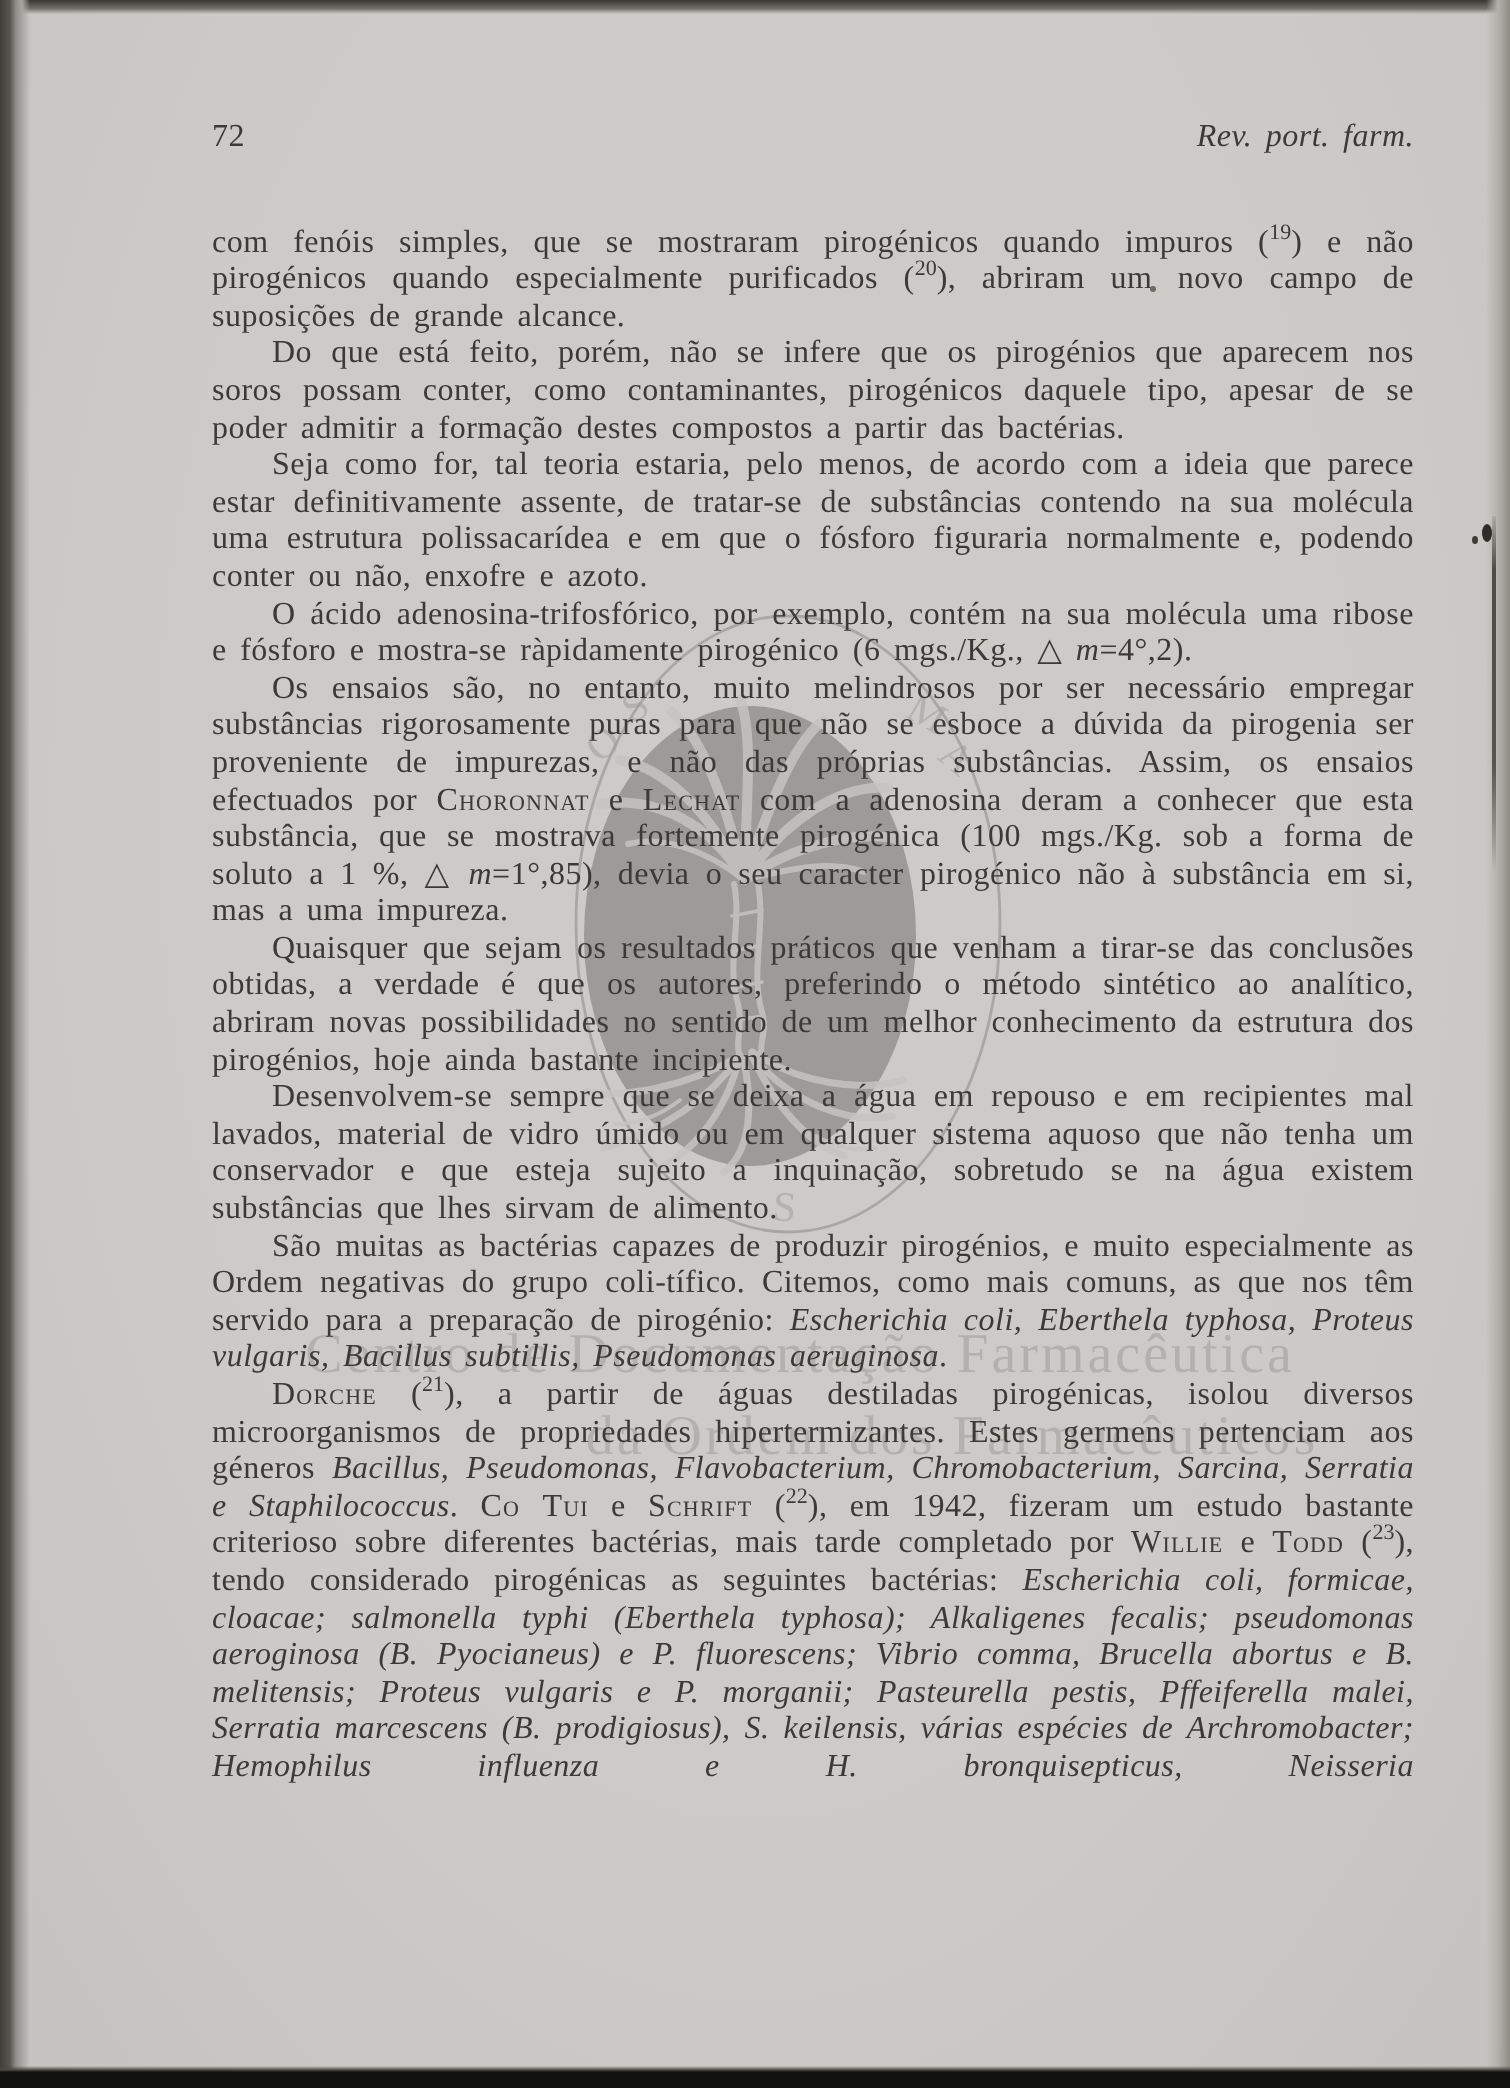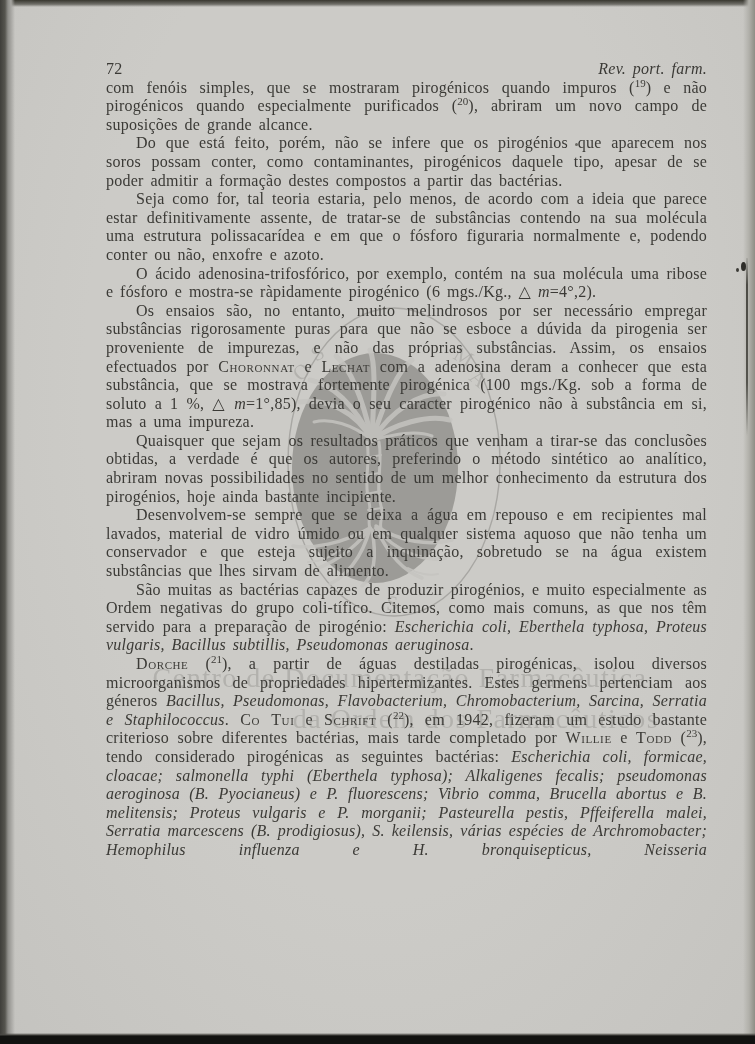--- a/index.html
+++ b/index.html
@@ -36,21 +36,21 @@
     letter-spacing:1.5px;font-size:28px;
   }
   .wm1{top:662px;left:400px;transform:translateX(-50%);}
   .wm2{top:703px;left:435px;transform:translateX(-50%);margin-left:41px;}
   
   .content{
     position:absolute;left:106px;top:60px;width:601px;z-index:3;
     color:#3b3a36;font-size:16px;line-height:18.6px;
     letter-spacing:.25px;word-spacing:2.5px;
   }
-  .hdr{display:flex;justify-content:space-between;align-items:baseline;margin-bottom:0;}
+  .hdr{display:flex;justify-content:space-between;align-items:baseline;margin-bottom:34px;}
   .hdr .jt{font-style:italic;}
   .para{margin:0;text-align:justify;}
   .para.ind{text-indent:30px;}
   .para.jlast{text-align-last:justify;font-family:Liberation Serif, serif;}
   .it{font-style:italic;}
   .sc{font-variant:small-caps;letter-spacing:.6px;}
   sup{font-size:11px;line-height:0;vertical-align:super;letter-spacing:0;}
   .ringtext text{font-family:"Liberation Serif", serif;font-size:21px;fill:#a09f9b;opacity:.55;}
 </style>
 </head>

